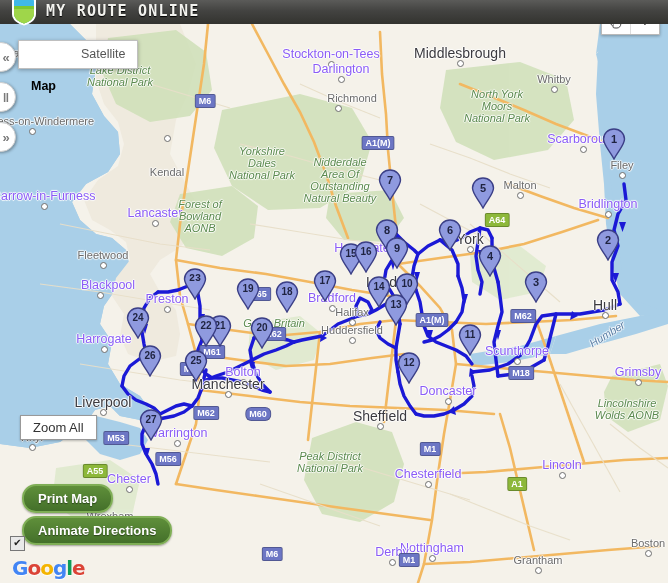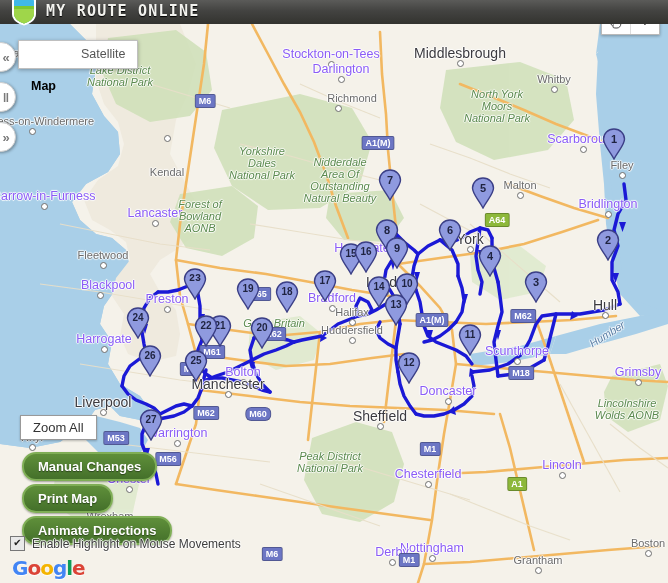--- a/index.html
+++ b/index.html
@@ -634,26 +634,24 @@
       </svg>
     </div>
     <div class="tbtn">
       <svg width="16" height="16" viewBox="0 0 16 16">
         <path d="M2.5,4 L8,11 L9.5,7.5 L13.5,6 Z" fill="#9a9a9a" stroke="#555" stroke-width="0.9"></path>
       </svg>
     </div>
   </div>
 
   <div class="zoomall">Zoom All</div>
-  <div class="gbtn" style="top:452px;">Manual Changes</div>
   <div class="gbtn" style="top:484px;">Print Map</div>
   <div class="gbtn" style="top:516px;">Animate Directions</div>
 
   <div class="chkrow">
     <div class="chkbox">✔</div>
-    <div class="chklbl">Enable Highlight on Mouse Movements</div>
   </div>
 
   <div class="glogo">
     <span style="color:#4285F4">G</span><span style="color:#DB4437">o</span><span style="color:#F4B400">o</span><span style="color:#4285F4">g</span><span style="color:#0F9D58">l</span><span style="color:#DB4437">e</span>
   </div>
 
 </div>
 
 </body></html>

